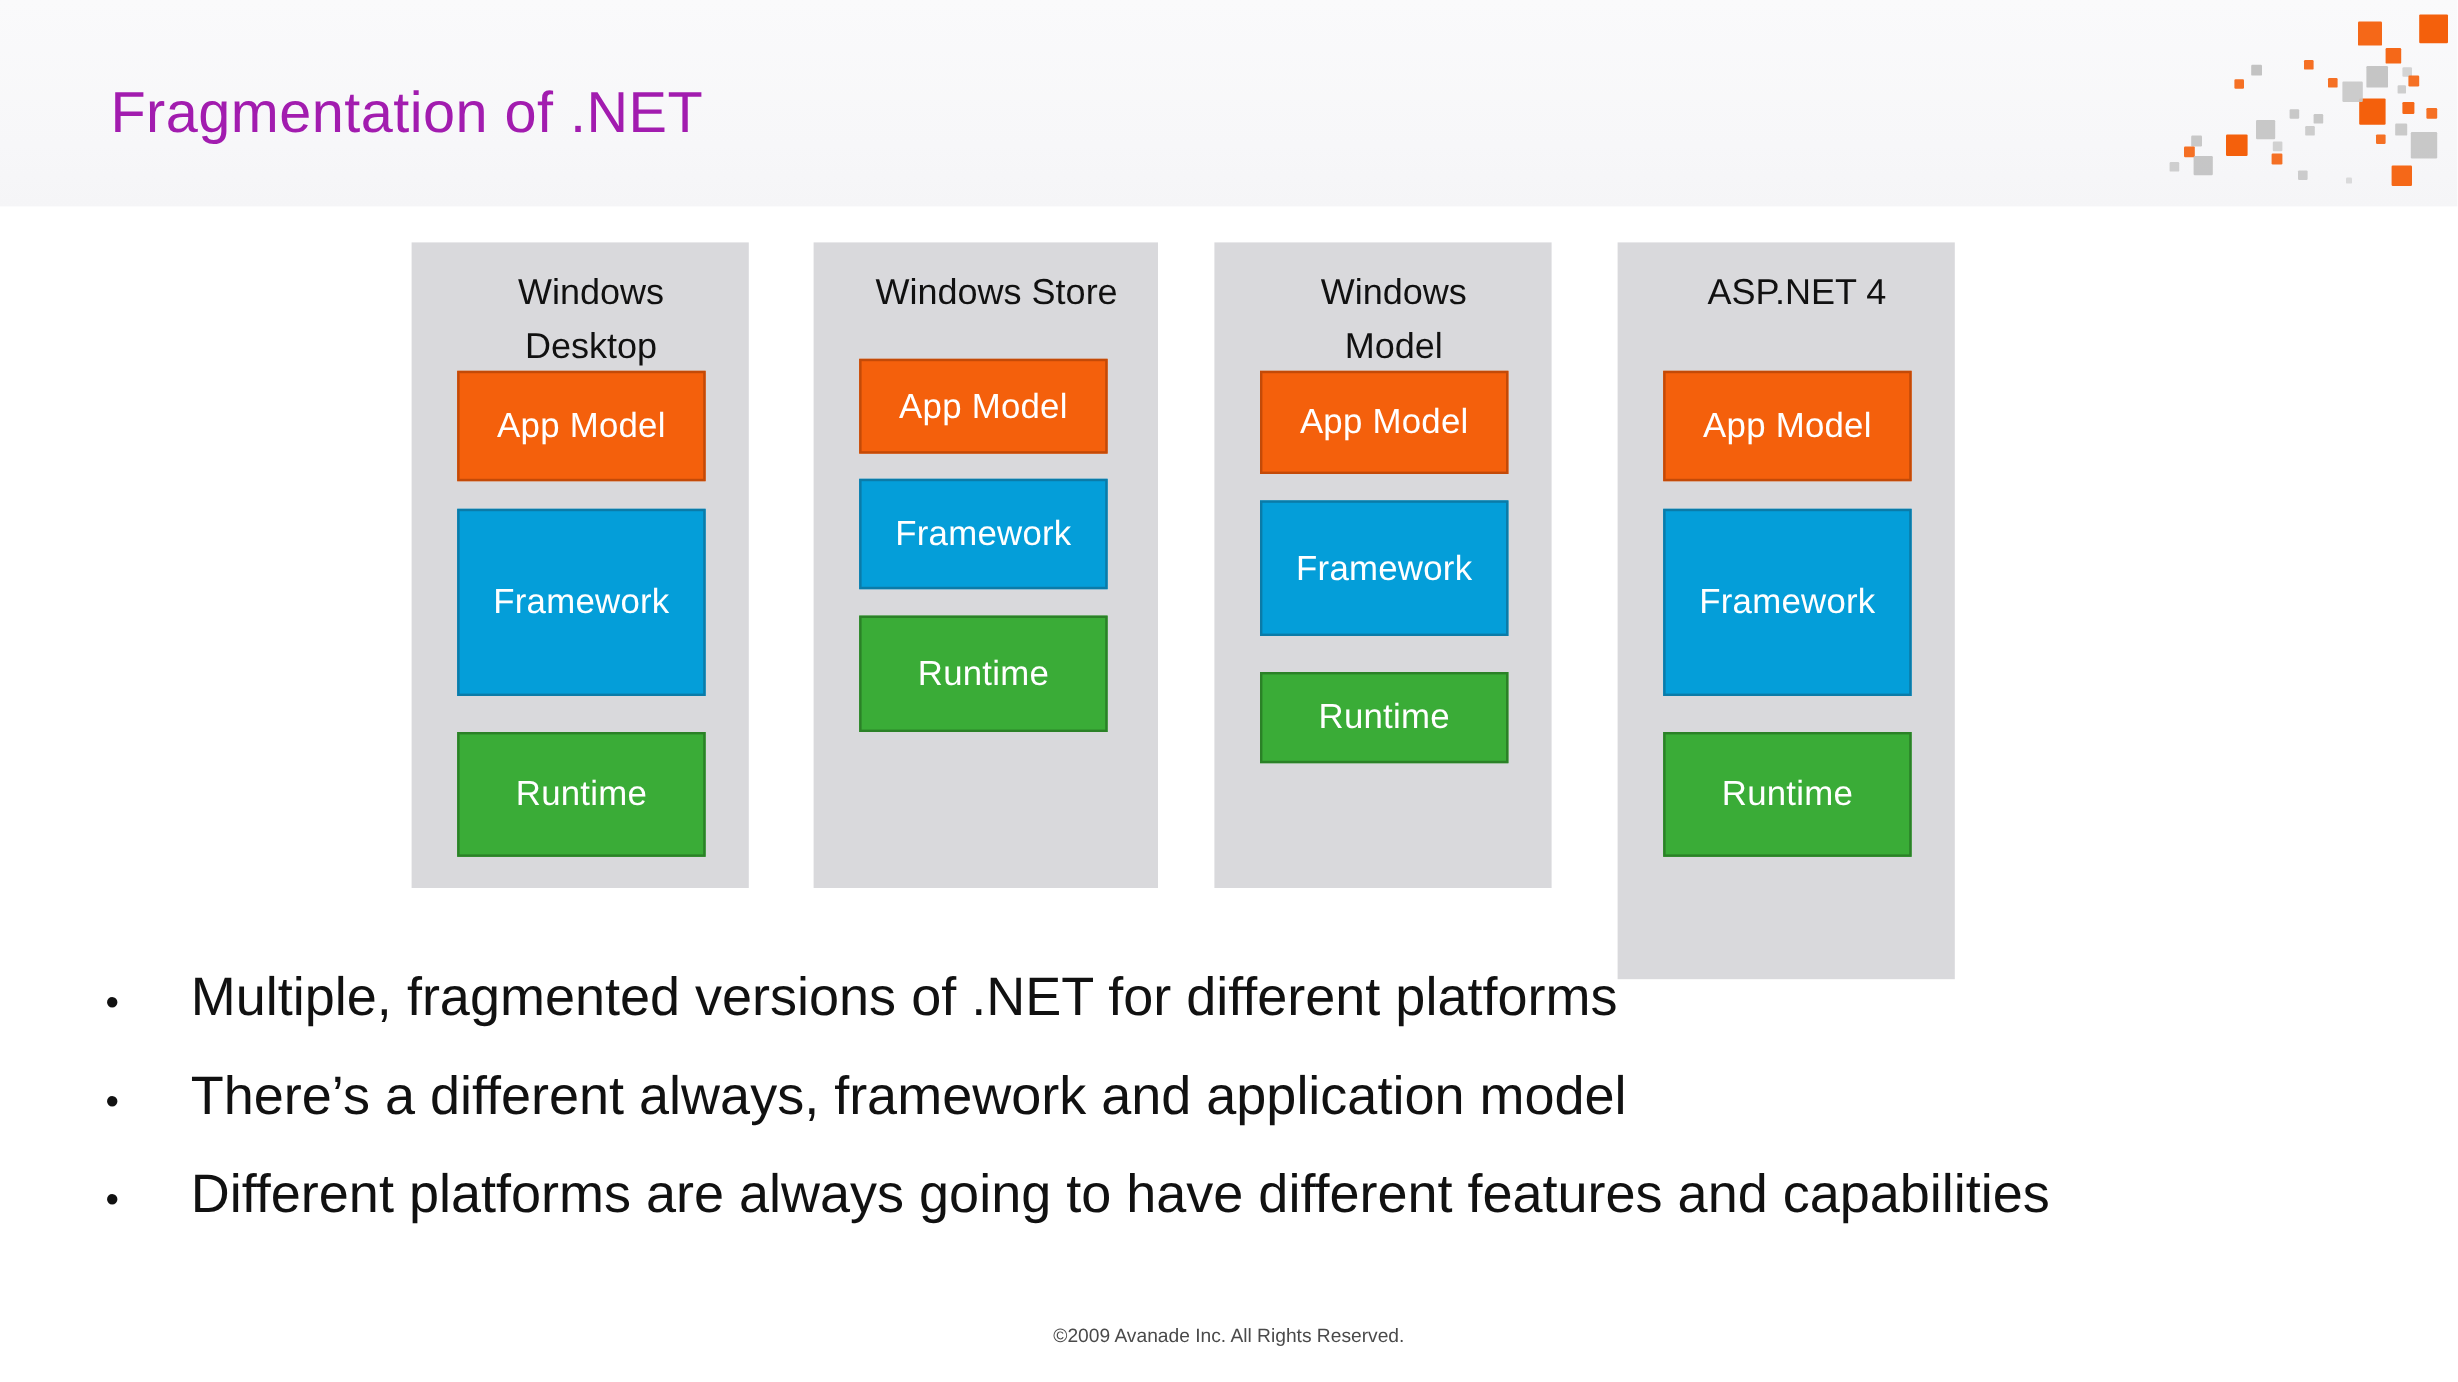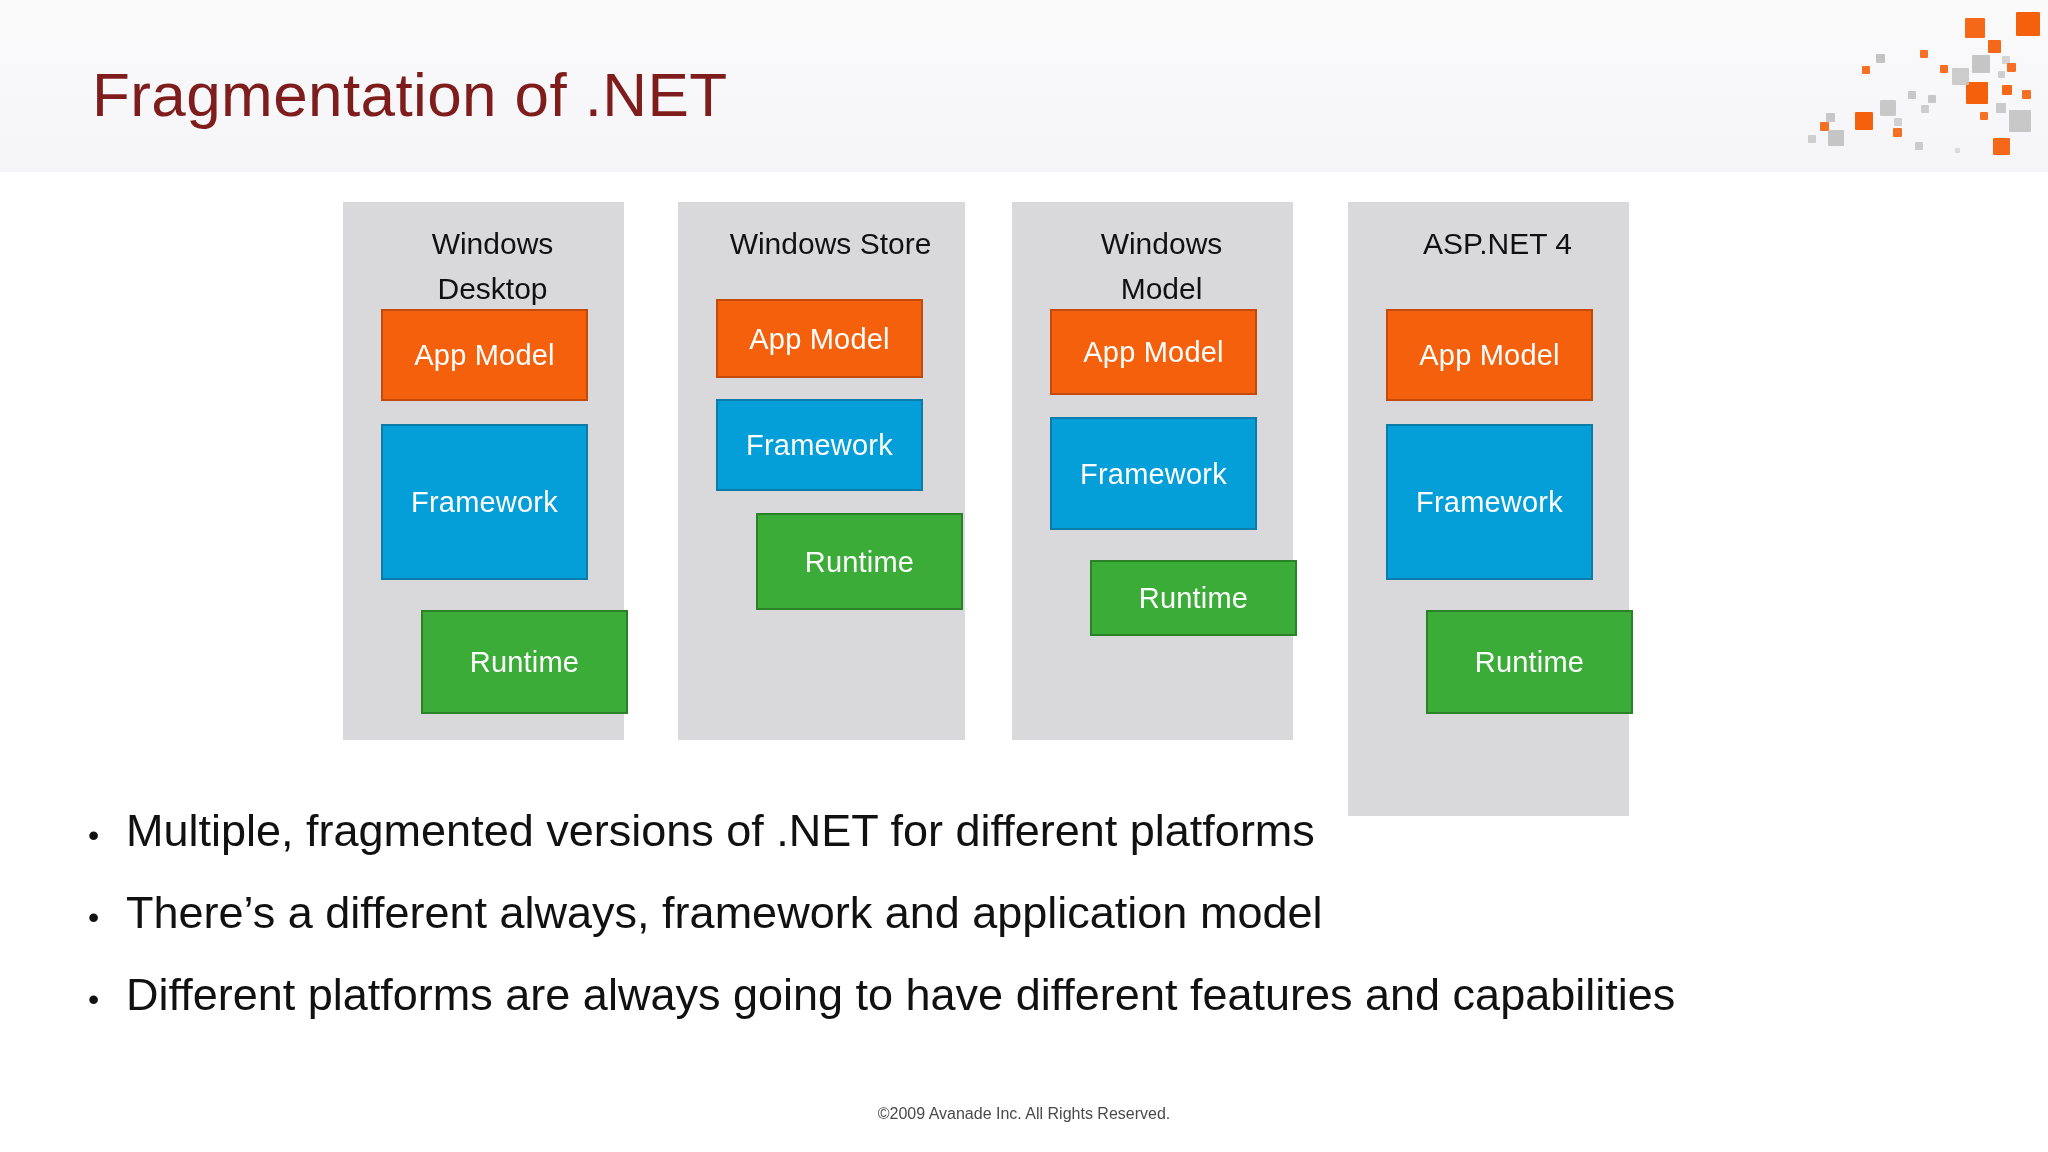--- a/index.html
+++ b/index.html
@@ -29,24 +29,24 @@
     top: 0;
     width: 2048px;
     height: 172px;
     background: linear-gradient(180deg, #fafafb 0%, #f7f7f9 70%, #f5f5f7 100%);
   }
 
   .slide-title {
     position: absolute;
     left: 92px;
     top: 58px;
-    font-size: 62px;
+    font-size: 48px;
     line-height: 74px;
     font-weight: 400;
-    color: #7f1d1d;
+    color: #a21caf;
     letter-spacing: 0.4px;
     white-space: nowrap;
     font-family: "Liberation Sans", sans-serif;
     text-align: right;
   }
 
   
   .motif {
     position: absolute;
     right: 0px;
@@ -110,21 +110,20 @@
     border: 2px solid #C34A08;
   }
   .layer-framework {
     background: #0BA1DB;
     background: #049ED9;
     border: 2px solid #0B7BA8;
   }
   .layer-runtime {
     background: #3AAC37;
     border: 2px solid #2B8127;
-    margin-left: 40px;
   }
 
   
   .bullets {
     position: absolute;
     left: 88px;
     top: 800px;
     width: 1900px;
   }
   .bullet-row {
@@ -140,20 +139,21 @@
     line-height: 62px;
     color: #111111;
     text-align: left;
   }
   .bullet-text {
     font-size: 45px;
     line-height: 62px;
     color: #111111;
     font-weight: 400;
     font-family: "Liberation Sans", sans-serif;
+    margin-left: 33px;
   }
 
   
   .footer {
     position: absolute;
     left: 0;
     right: 0;
     top: 1104px;
     text-align: center;
     font-size: 16px;

